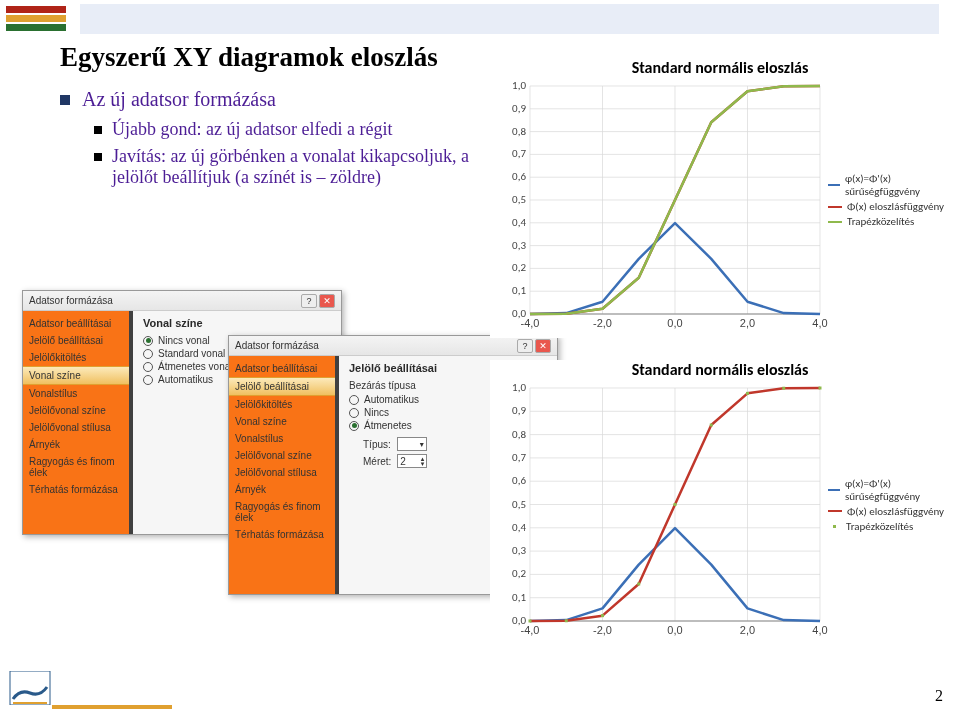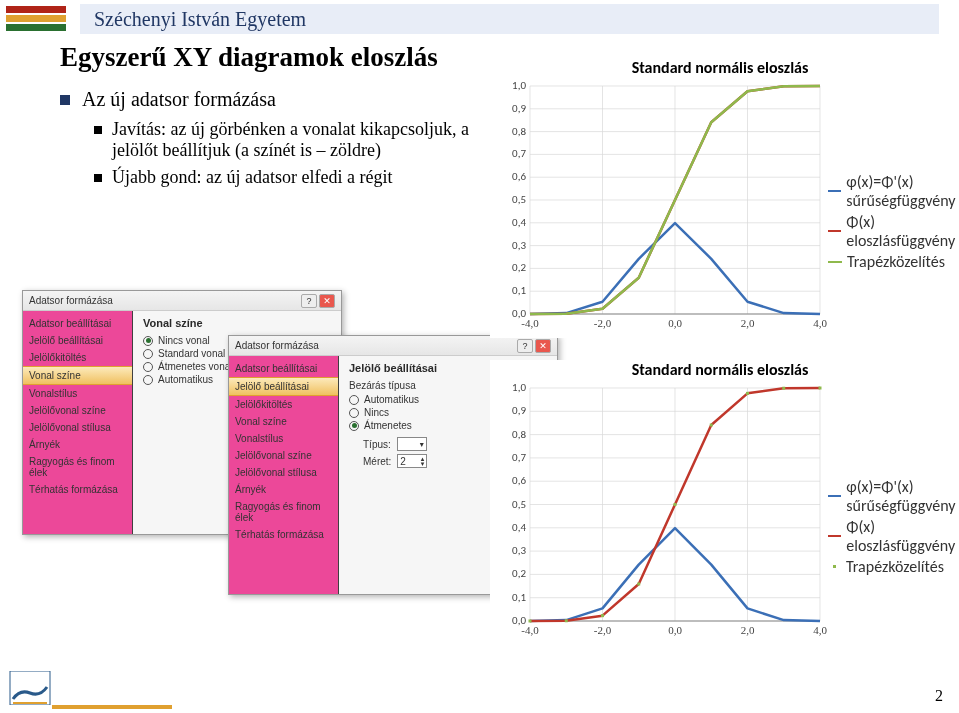--- a/index.html
+++ b/index.html
@@ -10,86 +10,85 @@
   .stripe1 { background: #b02418; }
   .stripe2 { background: #e0a030; }
   .stripe3 { background: #2a7030; }
 
   .title-bar { position: absolute; top: 4px; left: 80px; right: 20px; height: 30px; background: #e8edf7; display: flex; align-items: center; justify-content: space-between; padding: 0 14px; font-family: "Times New Roman", serif; color: #203764; font-size: 20px; }
   .title-left { }
   .title-right { }
 
   .slide-title { position: absolute; top: 42px; left: 60px; font-family: "Times New Roman", serif; font-size: 27px; font-weight: bold; color: #000; }
 
-  .bullets { position: absolute; top: 88px; left: 60px; width: 410px; font-family: "Times New Roman", serif; font-size: 20px; color: #000000; }
+  .bullets { position: absolute; top: 88px; left: 60px; width: 410px; font-family: "Times New Roman", serif; font-size: 20px; color: #4c1d95; }
   .bullet-lvl1 { display: flex; align-items: flex-start; gap: 12px; margin-bottom: 8px; }
   .bullet-lvl1 .sq { width: 10px; height: 10px; background: #203764; margin-top: 7px; flex-shrink:0; }
   .bullet-lvl2 { display: flex; align-items: flex-start; gap: 10px; margin-left: 34px; margin-bottom: 6px; font-size: 18px; }
   .bullet-lvl2 .sq { width: 8px; height: 8px; background: #000; margin-top: 7px; flex-shrink:0; }
 
   .dlg { position: absolute; background: #f6f6f6; border: 1px solid #999; box-shadow: 2px 2px 6px rgba(0,0,0,0.3); font-family: "Segoe UI", Tahoma, sans-serif; font-size: 10px; color: #333; }
   .dlg-title { background: linear-gradient(#f4f4f4,#e6e6e6); height: 20px; display:flex; align-items:center; justify-content: space-between; padding: 0 6px; border-bottom: 1px solid #ccc; font-size: 10px; }
   .dlg-title .winbtns { display:flex; gap:2px; }
   .dlg-title .winbtns span { width:16px; height:14px; background:#eee; border:1px solid #aaa; border-radius:2px; display:flex; align-items:center; justify-content:center; font-size:9px; }
   .dlg-title .winbtns .close { background:#e9574d; color:#fff; }
   .dlg-body { display:flex; height: calc(100% - 20px); }
-  .dlg-nav { width: 110px; background:#ec4899; border-right:1px solid #404040; padding: 4px 0; }
+  .dlg-nav { width: 110px; background:#f97316; border-right:4px solid #404040; padding: 4px 0; }
   .dlg-nav div { padding: 3px 6px; cursor:pointer; }
   .dlg-nav .sel { background: linear-gradient(#fceabb,#f0c060); border-top:1px solid #e0a030; border-bottom:1px solid #e0a030; }
   .dlg-right { flex:1; padding: 6px 10px; }
   .dlg-right h4 { font-size:11px; color:#2a2a2a; margin-bottom:6px; font-weight:bold; }
   .radio-row { display:flex; align-items:center; gap:5px; margin:2px 0; }
   .radio-row .rad { width:10px; height:10px; border-radius:50%; border:1px solid #555; display:flex; align-items:center; justify-content:center; }
   .radio-row .rad.on::after { content:""; width:5px; height:5px; background:#2a7030; border-radius:50%; }
   .small-field { display:flex; align-items:center; gap:6px; margin:3px 0; }
   .small-field .sel-box { width:30px; height:14px; border:1px solid #888; background:#fff; display:flex; align-items:center; justify-content:flex-end; padding-right:2px; }
 
   .dlg-footer { position:absolute; bottom:4px; right:6px; }
   .btn { display:inline-block; background:linear-gradient(#fdfdfd,#e0e0e0); border:1px solid #888; border-radius:2px; padding:1px 10px; font-size:10px; cursor:pointer; }
 
   .chart-wrap { position:absolute; background:#fff; }
   .chart-title { text-align:center; font-family: Calibri, sans-serif; font-size:16px; font-weight:bold; color:#000; margin-bottom:4px; }
   .plot-area { position:relative; background:#fff; }
   .axis-tick-y { position:absolute; font-size:11px; font-family:Calibri,sans-serif; color:#444; text-align:right; width:30px; }
-  .axis-tick-x { position:absolute; font-size:11px; font-family:Liberation Serif, serif; color:#444; text-align:center; width:30px; }
-  .legend { position:absolute; font-family:Calibri,sans-serif; font-size:16px; color:#333; }
+  .axis-tick-x { position:absolute; font-size:11px; font-family:Liberation Sans, sans-serif; color:#444; text-align:center; width:30px; }
+  .legend { position:absolute; font-family:Calibri,sans-serif; font-size:11px; color:#333; }
   .legend-item { display:flex; align-items:center; gap:5px; margin:2px 0; }
   .legend-swatch { width:14px; height:2px; }
 
   .footer-logo { position:absolute; bottom:8px; left:8px; width:44px; height:34px; }
   .footer-stripe { position:absolute; bottom:0; left:52px; height:10px; }
   .page-num { position:absolute; bottom:8px; right:16px; font-family:"Times New Roman",serif; font-size:16px; color:#000; }
 </style>
 </head>
 <body>
 
 <div class="header-stripes">
   <span class="stripe1"></span>
   <span class="stripe2"></span>
   <span class="stripe3"></span>
 </div>
 
 <div class="title-bar">
-  <span class="title-right">Széchenyi István Egyetem</span>
 </div>
 
 <div class="slide-title">Egyszerű XY diagramok eloszlás</div>
 
 <div class="bullets">
   <div class="bullet-lvl1">
     <span class="sq"></span>
     <span>Az új adatsor formázása</span>
   </div>
   <div class="bullet-lvl2">
     <span class="sq"></span>
-    <span>Javítás: az új görbénken a vonalat kikapcsoljuk, a jelölőt beállítjuk (a színét is – zöldre)</span>
+    <span>Újabb gond: az új adatsor elfedi a régit</span>
   </div>
   <div class="bullet-lvl2">
     <span class="sq"></span>
-    <span>Újabb gond: az új adatsor elfedi a régit</span>
+    <span>Javítás: az új görbénken a vonalat kikapcsoljuk, a jelölőt beállítjuk (a színét is – zöldre)</span>
   </div>
 </div>
 
 <div class="dlg" style="top:290px; left:22px; width:320px; height:245px;">
   <div class="dlg-title">
     <span>Adatsor formázása</span>
     <span class="winbtns">
       <span>?</span>
       <span class="close">✕</span>
     </span>

